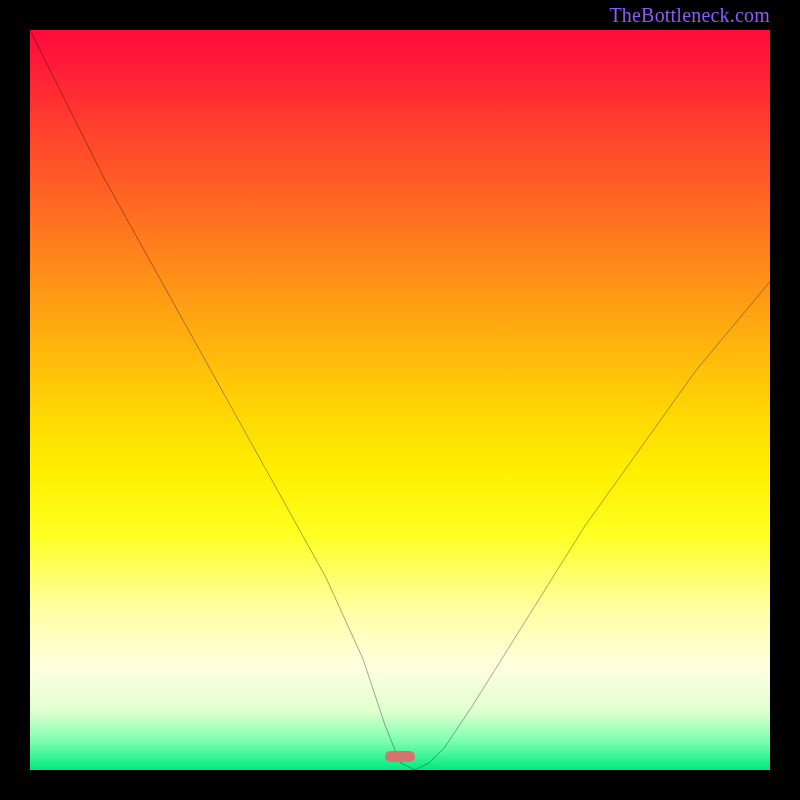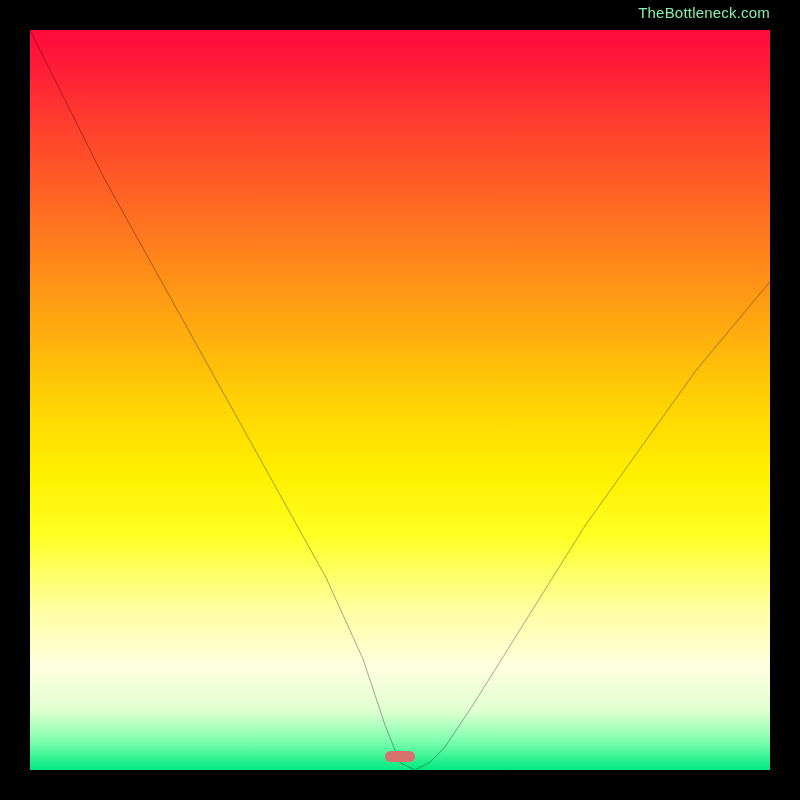--- a/index.html
+++ b/index.html
@@ -57,24 +57,25 @@
   }
   .marker {
     position: absolute;
     background: #d9716c;
     border-radius: 6px;
   }
   .watermark {
     position: absolute;
     top: 4px;
     right: 30px;
-    color: #86efac;
-    font-size: 15px;
+    color: #8b5cf6;
+    font-size: 20px;
     font-weight: 500;
     letter-spacing: 0.2px;
+    font-family: Liberation Serif, serif;
   }
 </style>
 </head>
 <body>
 
 <div class="frame">
 
   <div class="plot-area">
     <div class="gradient-bg"></div>
 

